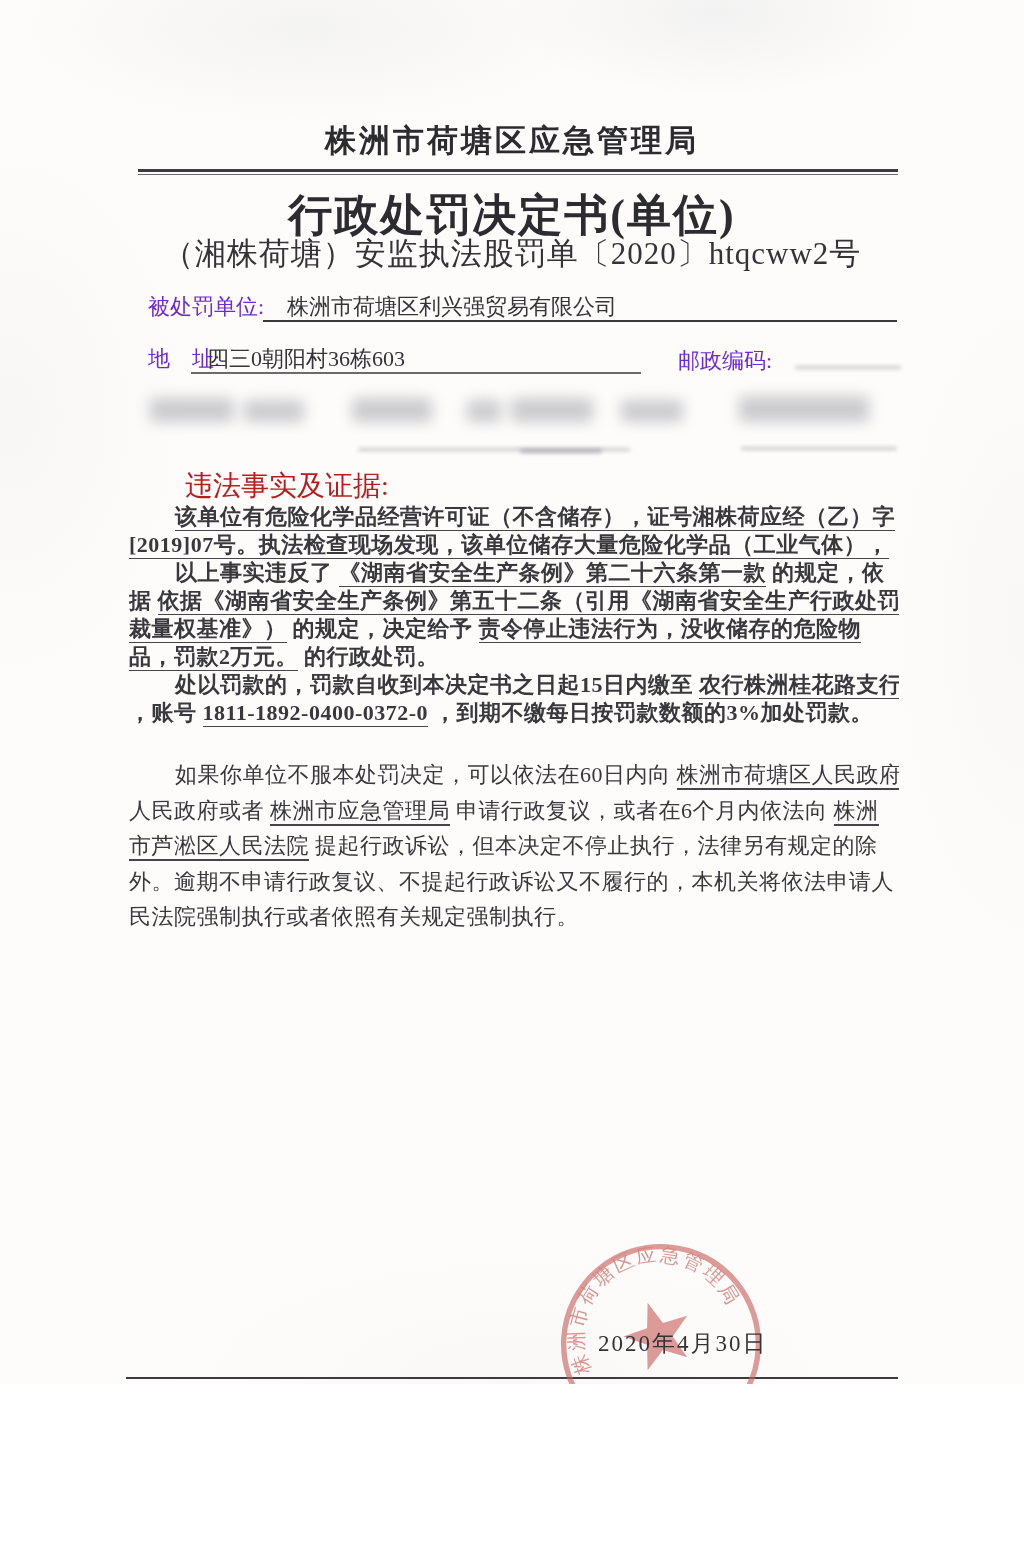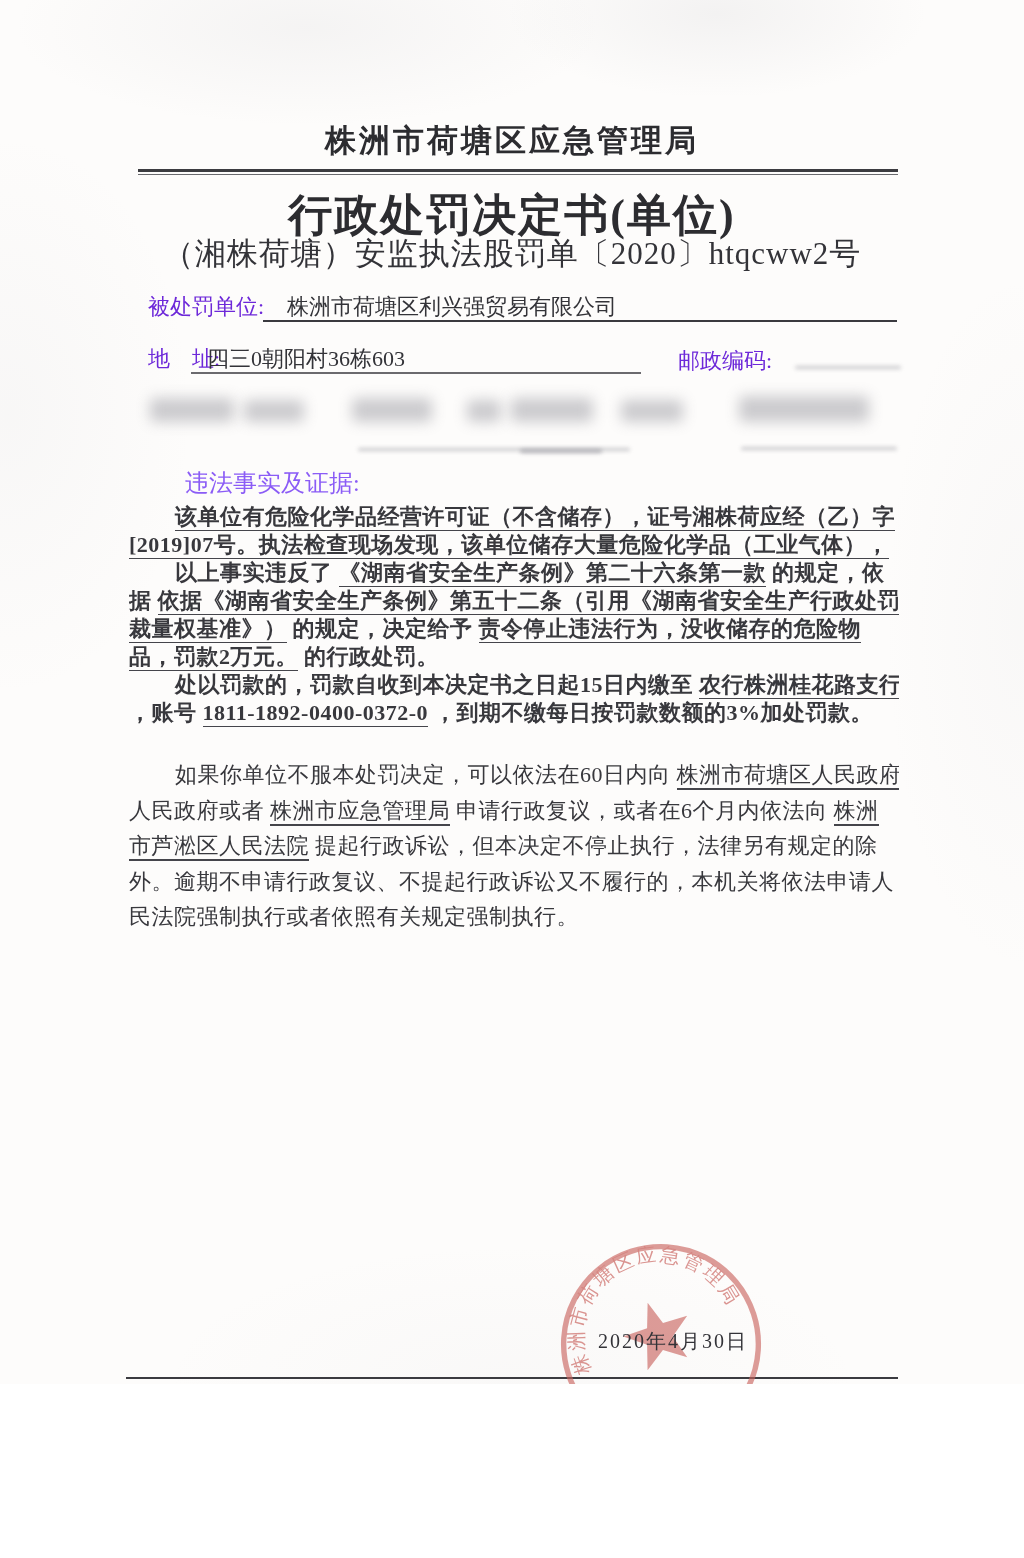--- a/index.html
+++ b/index.html
@@ -31,32 +31,32 @@
   .doc-title{top:186px;font-size:44px;font-weight:bold;letter-spacing:2px;color:#2c2c30;}
   .doc-number{top:233px;font-size:31px;letter-spacing:1px;color:#333338;}
 
   .label{white-space:pre;font-size:22px;color:#6d28d9;}
   .value{white-space:pre;font-size:22px;color:#333338;}
   .fill-rule{height:2px;background:#3a3a3f;}
 
   .blur-blob{position:absolute;background:#8f8f97;filter:blur(7px);opacity:.45;border-radius:4px;}
   .blur-line{position:absolute;background:#9a9aa1;filter:blur(2px);opacity:.55;border-radius:2px;}
 
-  .section-heading{top:467px;left:185px;font-size:24px;color:#8b5cf6;}
+  .section-heading{top:467px;left:185px;font-size:28px;color:#b91c1c;}
 
   .body-block{left:129px;width:770px;font-size:22px;color:#38383d;letter-spacing:.5px;}
   #body-part1{top:503px;font-weight:bold;}
   #body-part1 .bline{line-height:28px;height:28px;}
   #body-part2{top:757px;}
   #body-part2 .bline{line-height:35.5px;height:35.5px;}
   .bline{white-space:pre;overflow:hidden;}
   .bline.indent{padding-left:46px;}
   .u{border-bottom:2px solid #45454b;padding-bottom:1px;}
 
-  .date-line{top:1328px;left:598px;font-size:20px;letter-spacing:2px;color:#333338;z-index:5;text-align:right;}
+  .date-line{top:1328px;left:598px;font-size:23px;letter-spacing:2px;color:#333338;z-index:5;text-align:right;}
   .footer-rule{top:1377px;left:126px;width:772px;height:2px;background:#3b3b40;z-index:1;}
   .footer-note{top:1398px;left:130px;font-size:21px;letter-spacing:.5px;color:#38383d;z-index:4;}
 
   .seal{top:1226px;left:543px;width:236px;height:236px;z-index:3;opacity:.78;filter:blur(.4px);}
   .seal text{font-family:"Liberation Serif","DejaVu Serif",serif;}
 </style>
 </head>
 <body>
 
 <div class="page">

